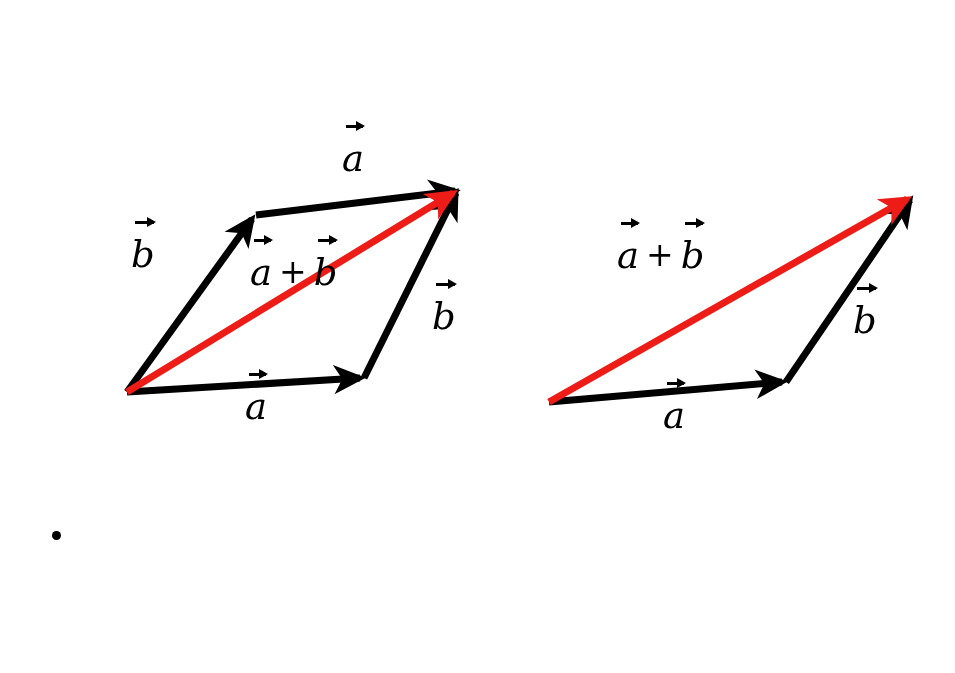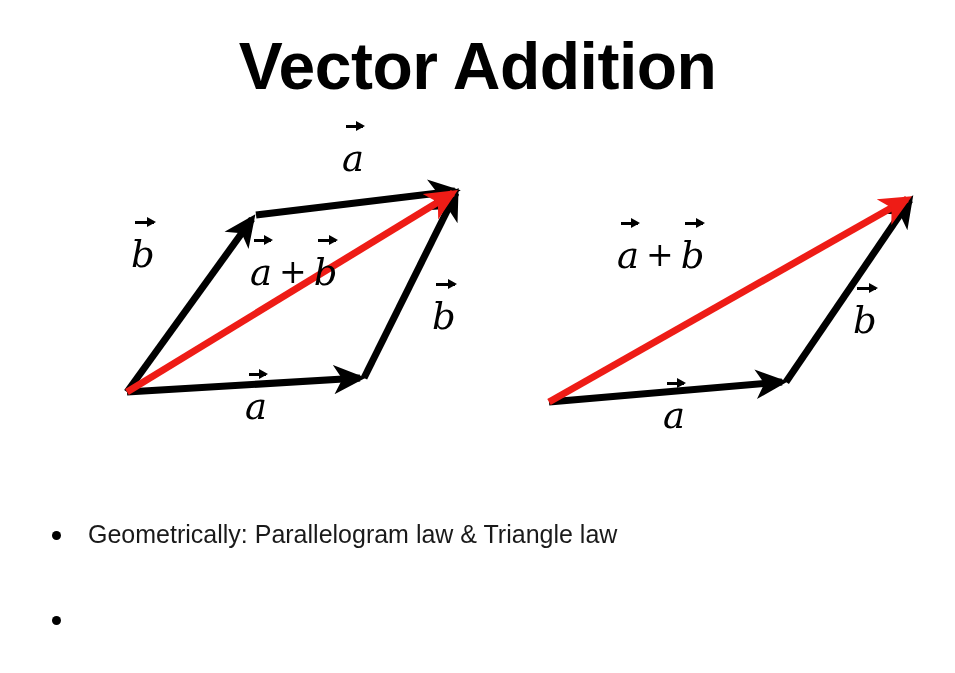--- a/index.html
+++ b/index.html
@@ -117,21 +117,20 @@
     line-height: 32px;
     color: #1a1a1a;
     white-space: nowrap;
   }
 </style>
 </head>
 <body>
 
 <div id="slide">
 
-  <div id="title">Vector Addition</div>
 
   <div id="figures">
 
     <svg width="955" height="360" viewBox="0 0 955 360" xmlns="http://www.w3.org/2000/svg">
       <defs>
         <marker id="arrowBlack" viewBox="0 0 10 10" refX="8.2" refY="5" markerWidth="4.6" markerHeight="4.6" orient="auto-start-reverse">
           <path d="M 0 0.4 L 10 5 L 0 9.6 L 2.7 5 Z" fill="#000000"></path>
         </marker>
         <marker id="arrowRed" viewBox="0 0 10 10" refX="8.2" refY="5" markerWidth="4.6" markerHeight="4.6" orient="auto-start-reverse">
           <path d="M 0 0.4 L 10 5 L 0 9.6 L 2.7 5 Z" fill="#ee1c16"></path>
@@ -190,24 +189,20 @@
     </div>
 
     <div class="mlabel" style="left:663px; top:275px;">
       <span class="vec">a</span>
     </div>
 
   </div>
 
   <div id="bullets">
 
+
     <div class="bullet-row">
       <span class="bullet-dot"></span>
-      <span class="bullet-text">Geometrically: Parallelogram law &amp; Triangle law</span>
-    </div>
-
-    <div class="bullet-row">
-      <span class="bullet-dot"></span>
     </div>
 
   </div>
 
 </div>
 
 </body></html>

